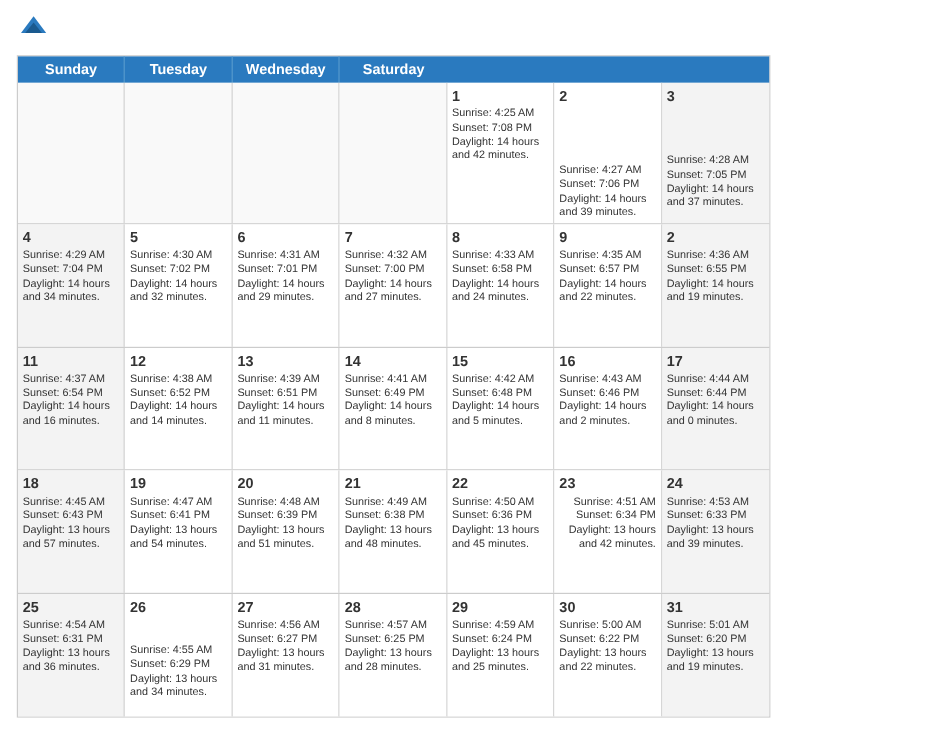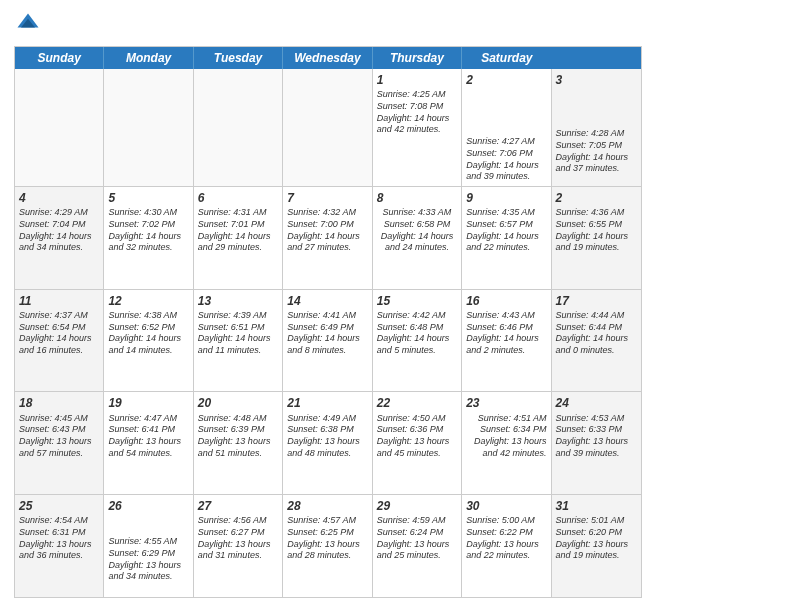--- a/index.html
+++ b/index.html
@@ -9,21 +9,20 @@
       width: 792px;
       height: 612px;
       overflow: hidden;
     }
     .page {
       width: 656px;
       height: 612px;
       display: flex;
       flex-direction: column;
       padding: 10px 14px 10px 14px;
-      font-style: italic;
     }
     .header {
       display: flex;
       justify-content: space-between;
       align-items: flex-start;
       margin-bottom: 8px;
     }
     .logo {
       display: flex;
       align-items: center;
@@ -141,24 +140,22 @@
     </div>
     <div class="title-block">
       <div class="title-month"></div>
       <div class="title-location"></div>
     </div>
   </div>
 
   <div class="calendar">
     <div class="cal-header-row">
     <div class="cal-header-cell">Sunday</div>
-        <div class="cal-header-cell">Monday</div>
         <div class="cal-header-cell">Tuesday</div>
         <div class="cal-header-cell">Wednesday</div>
-        <div class="cal-header-cell">Thursday</div>
         <div class="cal-header-cell">Saturday</div>
       </div>
     <div class="cal-body">
     <div class="cal-row">
           <div class="cal-cell empty"></div>
           <div class="cal-cell empty"></div>
           <div class="cal-cell empty"></div>
           <div class="cal-cell empty"></div>
           <div class="cal-cell">
             <span class="day-num">1</span>
@@ -206,21 +203,21 @@
           </div>
           <div class="cal-cell">
             <span class="day-num">7</span>
             <div class="cell-detail" style="white-space: pre-line;">Sunrise: 4:32 AM
 Sunset: 7:00 PM
 Daylight: 14 hours
 and 27 minutes.</div>
           </div>
           <div class="cal-cell">
             <span class="day-num">8</span>
-            <div class="cell-detail" style="white-space: pre-line; text-align: center;">Sunrise: 4:33 AM
+            <div class="cell-detail" style="white-space: pre-line;">Sunrise: 4:33 AM
 Sunset: 6:58 PM
 Daylight: 14 hours
 and 24 minutes.</div>
           </div>
           <div class="cal-cell">
             <span class="day-num">9</span>
             <div class="cell-detail" style="white-space: pre-line;">Sunrise: 4:35 AM
 Sunset: 6:57 PM
 Daylight: 14 hours
 and 22 minutes.</div>

